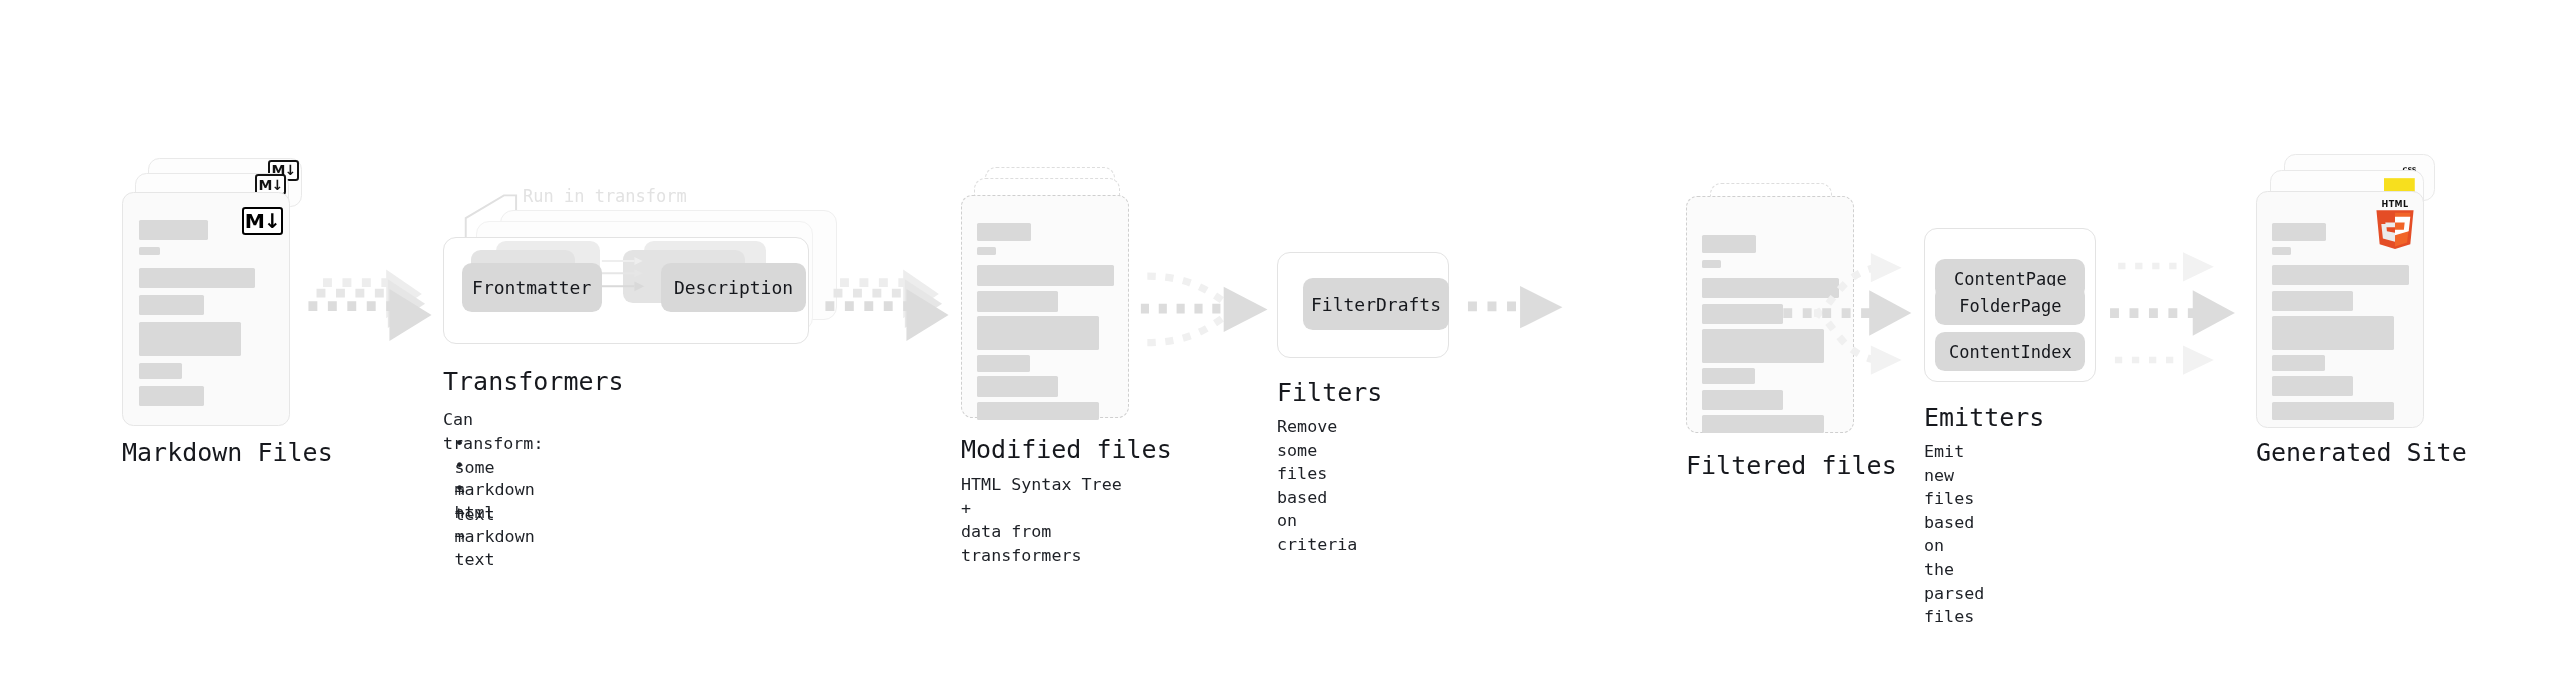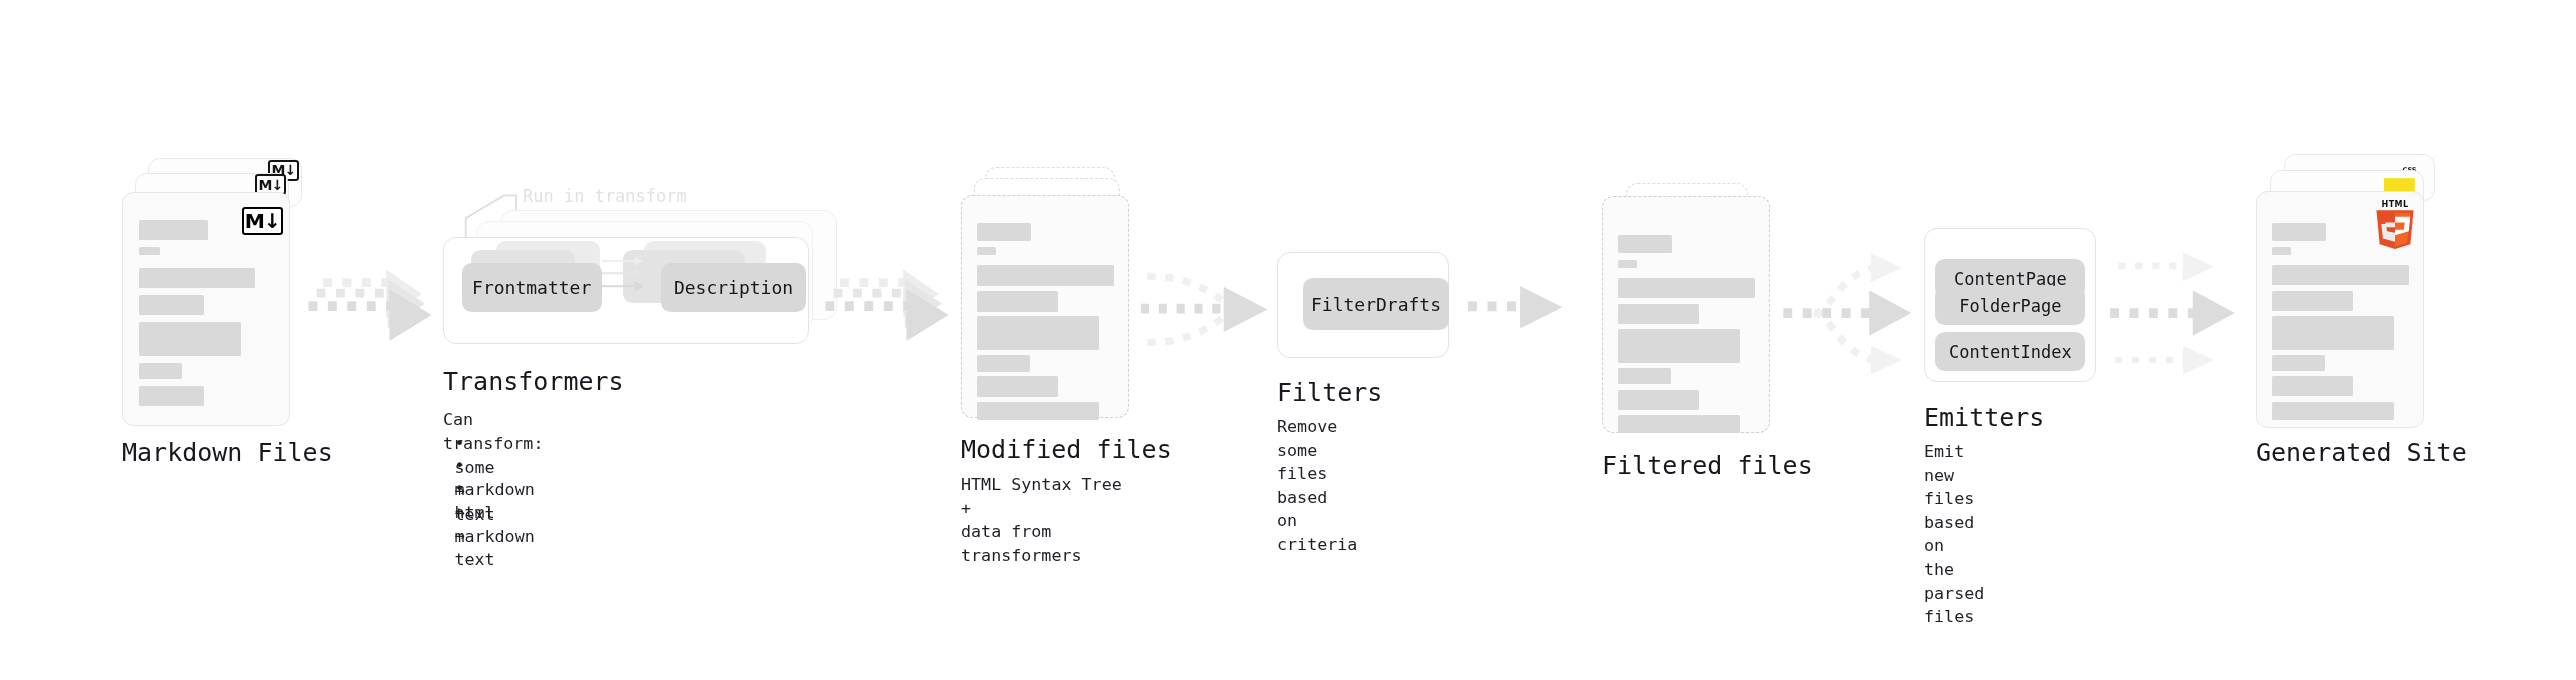--- a/index.html
+++ b/index.html
@@ -231,21 +231,21 @@
 on criteria</div>
   </div>
 
   <svg style="left:1463px;top:286px;" width="106" height="57" viewBox="0 0 130 70">
     <g stroke="#dcdcdc" stroke-width="12" stroke-dasharray="11 13" fill="none">
       <line x1="6" y1="25" x2="82" y2="25"></line>
     </g>
     <polygon points="70,0 122,26 70,52" fill="#dcdcdc"></polygon>
   </svg>
 
-  <div class="node" style="left:1602px;top:183px;">
+  <div class="node" style="left:1686px;top:183px;">
     <div class="cardstack" style="width:179px;height:260px;">
       <div class="card dashed ghost" style="left:24.4px;top:0px;width:122px;height:41px;"></div>
       <div class="card dashed" style="left:0px;top:13px;width:168px;height:237px;">
         <div class="skel" style="left:14.6px;top:38px;width:54px;height:18px;"></div>
         <div class="skel" style="left:14.6px;top:63px;width:19.5px;height:8.1px;"></div>
         <div class="skel" style="left:14.6px;top:81px;width:137px;height:20.3px;"></div>
         <div class="skel" style="left:14.6px;top:107px;width:81px;height:20.3px;"></div>
         <div class="skel" style="left:14.6px;top:132px;width:122px;height:34px;"></div>
         <div class="skel" style="left:14.6px;top:171px;width:53px;height:16.3px;"></div>
         <div class="skel" style="left:14.6px;top:193px;width:81px;height:20.3px;"></div>

